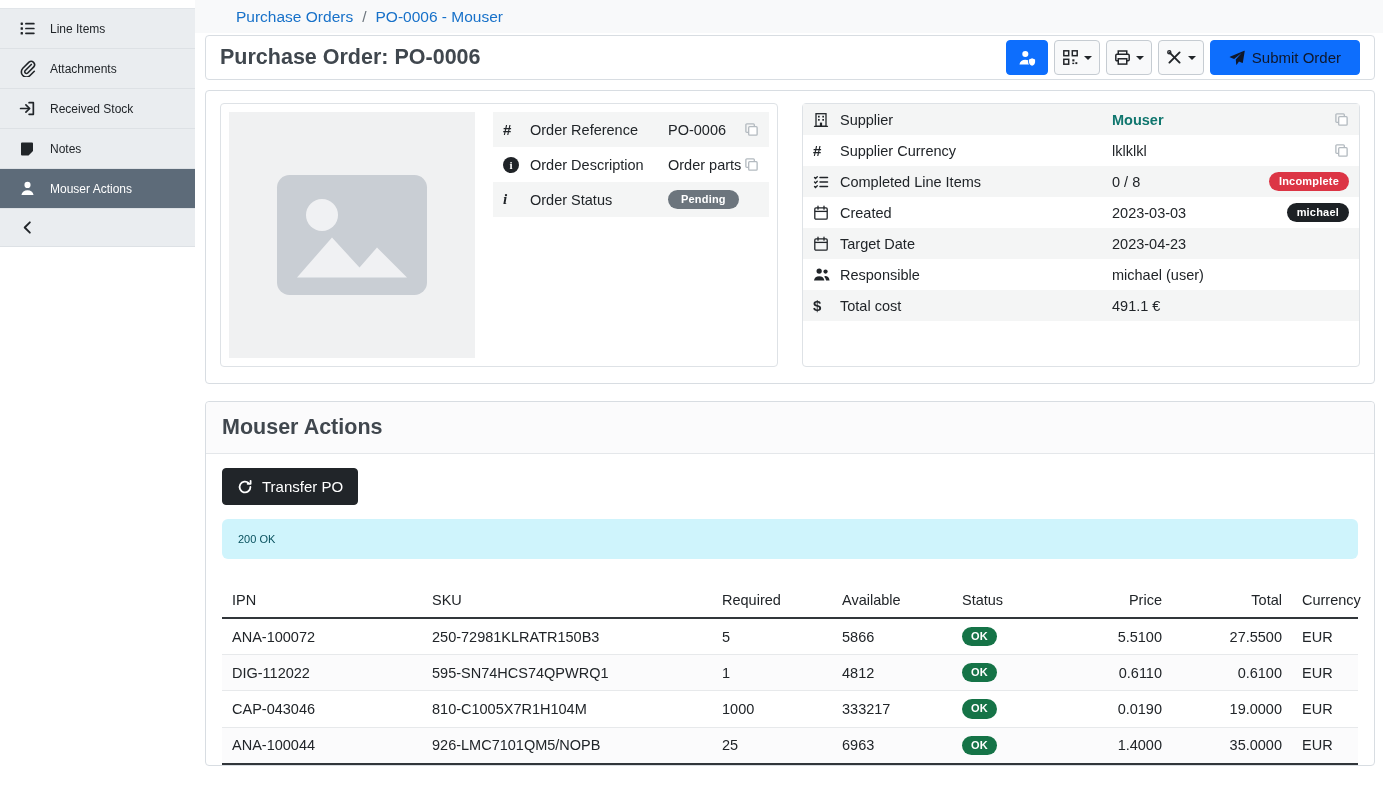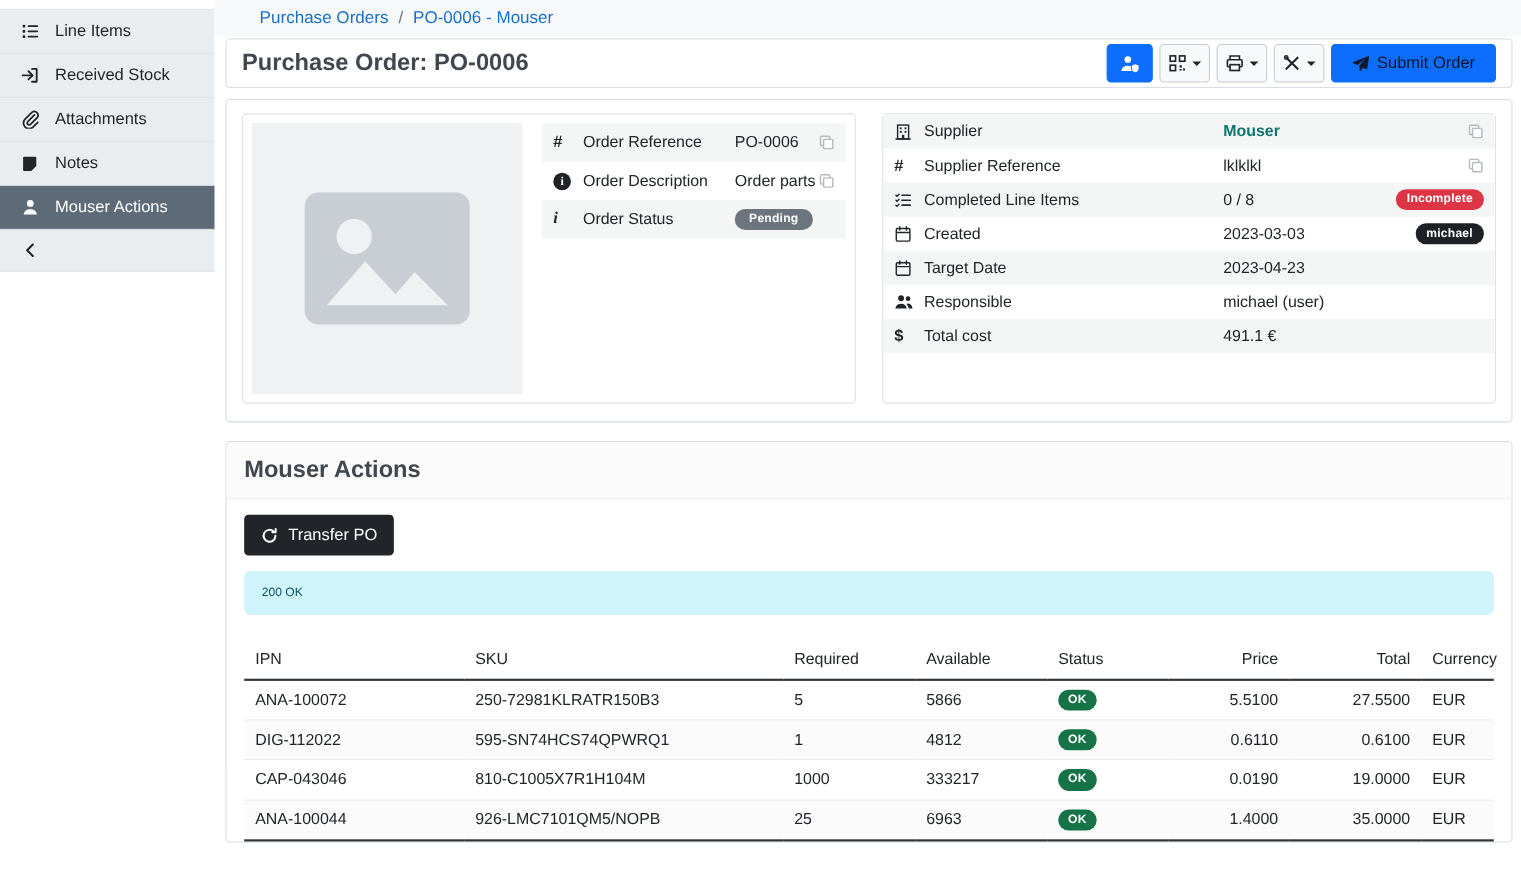--- a/index.html
+++ b/index.html
@@ -6,21 +6,21 @@
   html, body { margin:0; padding:0; width:1383px; height:794px; overflow:hidden;
     font-family:"Liberation Sans","DejaVu Sans",sans-serif; font-size:14px; color:#212529; background:#fff; }
   .app { display:flex; width:100%; height:100%; }
 
   
   .sidebar { width:195px; flex:none; padding-top:8px; background:#fff; }
   .side-menu { border-top:1px solid #e1e5e9; }
   .side-item { display:flex; align-items:center; gap:14px; height:40px; padding:0 14px 0 18px;
     background:#eaedf0; border-bottom:1px solid #dde1e5; cursor:pointer; }
   .side-item .ic { width:18px; flex:none; display:flex; align-items:center; justify-content:center; color:#212529; }
-  .side-label { font-size:15px; }
+  .side-label { font-size:12px; }
   .side-item.active { background:#5d6b79; color:#fff; }
   .side-item.active .ic { color:#fff; }
   .side-item.collapse-row { height:38px; }
 
   
   .main { flex:1; min-width:0; display:flex; flex-direction:column; }
   .breadcrumb-bar { height:33px; flex:none; display:flex; align-items:center; gap:9px;
     padding-left:41px; background:#f8f9fa; font-size:15.5px; }
   .breadcrumb-bar a { color:#1771c9; text-decoration:none; cursor:pointer; }
   .breadcrumb-bar .sep { color:#6c757d; }
@@ -115,35 +115,35 @@
                 <rect x="1.5" y="2.4" width="2.2" height="2.2" rx="0.5"></rect>
                 <rect x="1.5" y="6.9" width="2.2" height="2.2" rx="0.5"></rect>
                 <rect x="1.5" y="11.4" width="2.2" height="2.2" rx="0.5"></rect>
               </g>
             </svg>
         </span>
         <span class="side-label">Line Items</span>
       </div>
       <div class="side-item">
         <span class="ic">
+          <svg width="17" height="17" viewBox="0 0 16 16" fill="none" stroke="currentColor" stroke-width="1.5" stroke-linecap="round">
+              <path d="M11.6 4.2L5.9 9.9a1.6 1.6 0 0 0 2.3 2.3l5.7-5.7a3.2 3.2 0 0 0-4.5-4.5L3.6 7.8a4.8 4.8 0 0 0 6.8 6.8l4-4"></path>
+            </svg>
+        </span>
+        <span class="side-label">Attachments</span>
+      </div>
+      <div class="side-item">
+        <span class="ic">
           <svg width="17" height="17" viewBox="0 0 16 16" fill="none" stroke="currentColor" stroke-width="1.6" stroke-linecap="round" stroke-linejoin="round">
               <path d="M9.5 2.5h4v11h-4"></path>
               <path d="M1.5 8h8"></path>
               <path d="M6.5 4.5L10 8l-3.5 3.5"></path>
             </svg>
         </span>
         <span class="side-label">Received Stock</span>
-      </div>
-      <div class="side-item">
-        <span class="ic">
-          <svg width="17" height="17" viewBox="0 0 16 16" fill="none" stroke="currentColor" stroke-width="1.5" stroke-linecap="round">
-              <path d="M11.6 4.2L5.9 9.9a1.6 1.6 0 0 0 2.3 2.3l5.7-5.7a3.2 3.2 0 0 0-4.5-4.5L3.6 7.8a4.8 4.8 0 0 0 6.8 6.8l4-4"></path>
-            </svg>
-        </span>
-        <span class="side-label">Attachments</span>
       </div>
       <div class="side-item">
         <span class="ic">
           <svg width="16" height="16" viewBox="0 0 16 16">
               <path d="M3 1.5h10a1 1 0 0 1 1 1V10l-4.5 4.5H3a1 1 0 0 1-1-1v-11a1 1 0 0 1 1-1z" fill="currentColor"></path>
             </svg>
         </span>
         <span class="side-label">Notes</span>
       </div>
       <div class="side-item active">
@@ -300,21 +300,21 @@
               <span class="val"><a class="value-link">Mouser</a></span>
               <button class="copy-btn right-slot">
                 <svg width="15" height="15" viewBox="0 0 16 16" fill="none" stroke="#b3bac0" stroke-width="1.4">
                     <rect x="2" y="2" width="9" height="9" rx="1"></rect>
                     <rect x="5" y="5" width="9" height="9" rx="1" fill="#fff"></rect>
                   </svg>
               </button>
             </div>
             <div class="drow">
               <span class="ic hash-ic">#</span>
-              <span class="lbl">Supplier Reference</span>
+              <span class="lbl">Supplier Currency</span>
               <span class="val">lklklkl</span>
               <button class="copy-btn right-slot">
                 <svg width="15" height="15" viewBox="0 0 16 16" fill="none" stroke="#b3bac0" stroke-width="1.4">
                     <rect x="2" y="2" width="9" height="9" rx="1"></rect>
                     <rect x="5" y="5" width="9" height="9" rx="1" fill="#fff"></rect>
                   </svg>
               </button>
             </div>
             <div class="drow">
               <span class="ic">

